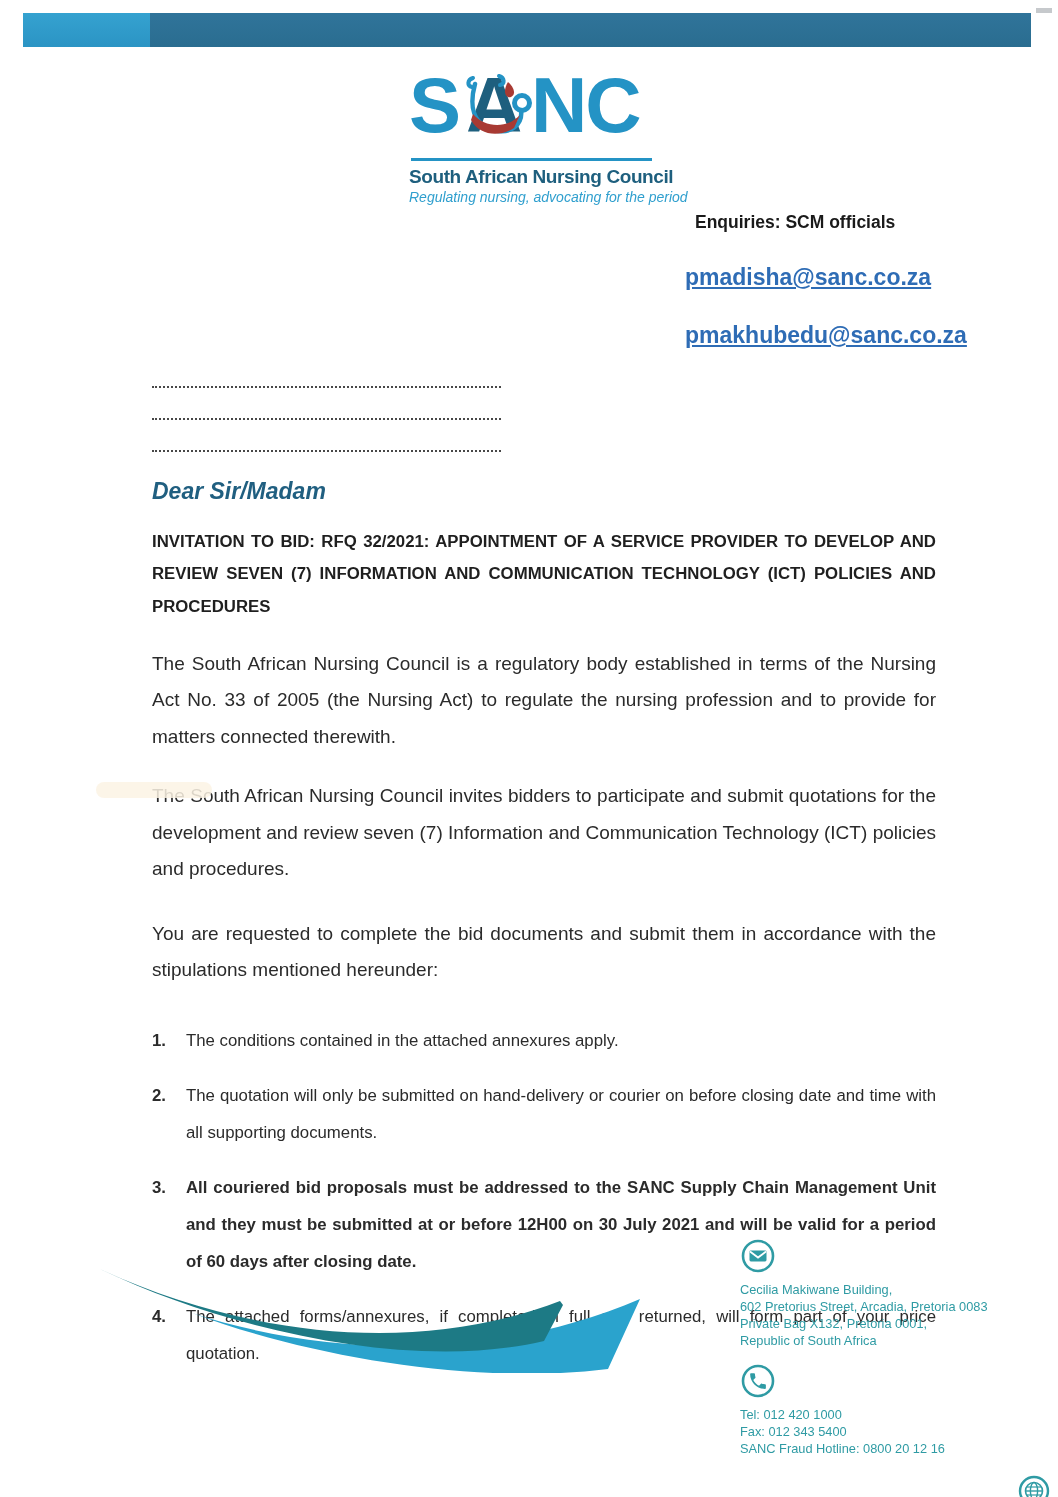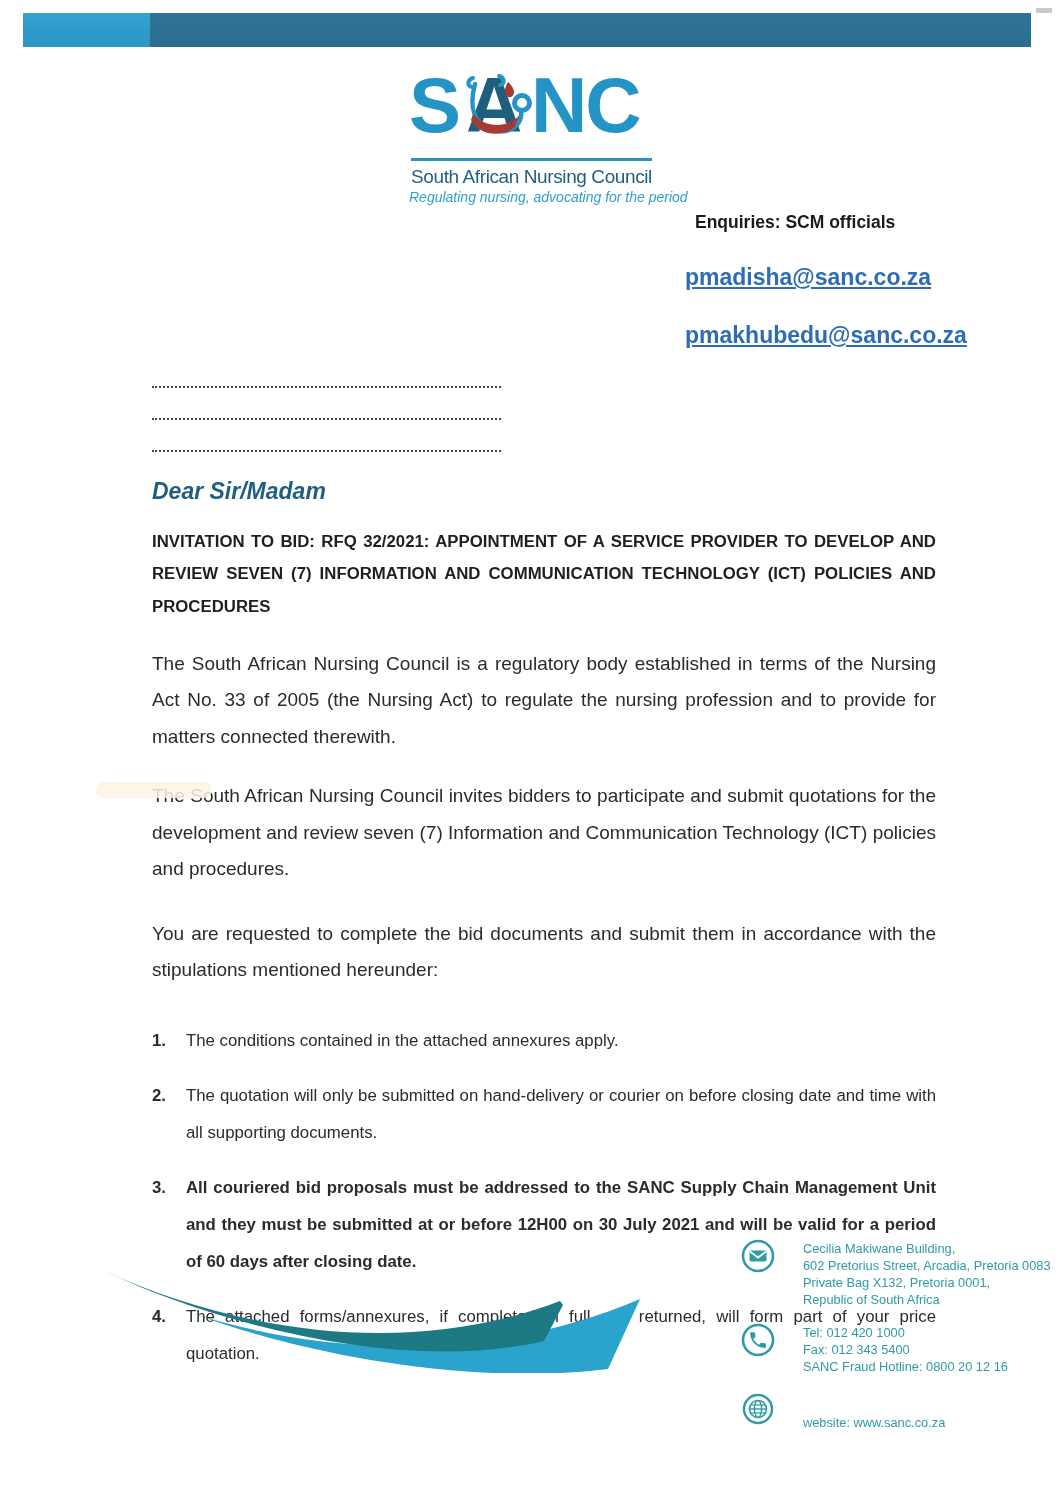--- a/index.html
+++ b/index.html
@@ -12,21 +12,21 @@
 
   
   .top-bar { position:absolute; left:23px; top:13px; width:1008px; height:34px; display:flex; }
   .top-bar .seg-light { width:127px; height:100%; background:linear-gradient(180deg,#35a2d0,#2b94c4); }
   .top-bar .seg-dark  { flex:1; height:100%; background:linear-gradient(180deg,#30749a,#2a6d90); }
   .corner-mark { position:absolute; right:6px; top:8px; width:16px; height:5px; background:#c6c9cc; }
 
   
   .logo-block { position:absolute; left:409px; top:66px; width:245px; text-align:center; }
   .logo-rule { height:3px; background:#2493c5; margin:4px 2px 5px 2px; }
-  .logo-name { font-size:19px; font-weight:normal; letter-spacing:-0.4px; color:#1e5f7e; white-space:nowrap; }
+  .logo-name { font-size:19px; font-weight:bold; letter-spacing:-0.4px; color:#1e5f7e; white-space:nowrap; }
   .logo-tagline { font-size:14px; font-style:italic; color:#2f9fce; white-space:nowrap; margin-top:1px; }
 
   
   .enquiries { position:absolute; left:685px; top:212px; }
   .enquiries-label { font-size:17.5px; font-weight:bold; color:#1a1a1a; margin-left:10px; }
   .email-link { display:block; font-size:23px; font-weight:bold; color:#2e6cb5;
     text-decoration:underline; margin-top:31px; cursor:pointer; }
 
   
   .content { position:absolute; left:152px; top:360px; width:784px; }
@@ -45,21 +45,21 @@
   .stip .txt { flex:1; text-align:justify; }
   .stip.bold .num, .stip.bold .txt { font-weight:bold; }
 
   
   .smudge { position:absolute; left:96px; top:782px; width:116px; height:16px;
     background:#fbf3e4; border-radius:8px; opacity:.85; }
 
   
   .swoosh { position:absolute; left:92px; top:1263px; }
   .contact { position:absolute; left:740px; top:1238px; width:312px; }
-  .contact-row { display:flex; gap:27px; margin-bottom:13px; align-items:flex-start; }
+  .contact-row { display:flex; gap:1px; margin-bottom:13px; align-items:flex-start;flex-direction:column; }
   .contact-row .icon { flex:0 0 36px; }
   .contact-text { font-size:12.8px; line-height:1.34; color:#2f9ba4; padding-top:2px; }
   .contact-text span { display:block; }
   .contact-row.web { margin-top:16px; align-items:flex-end; }
   .chairperson { position:absolute; left:335px; top:1390px; font-size:14.5px; color:#43a7b6; white-space:nowrap; }
 </style>
 </head>
 <body>
 
 <div class="page">

